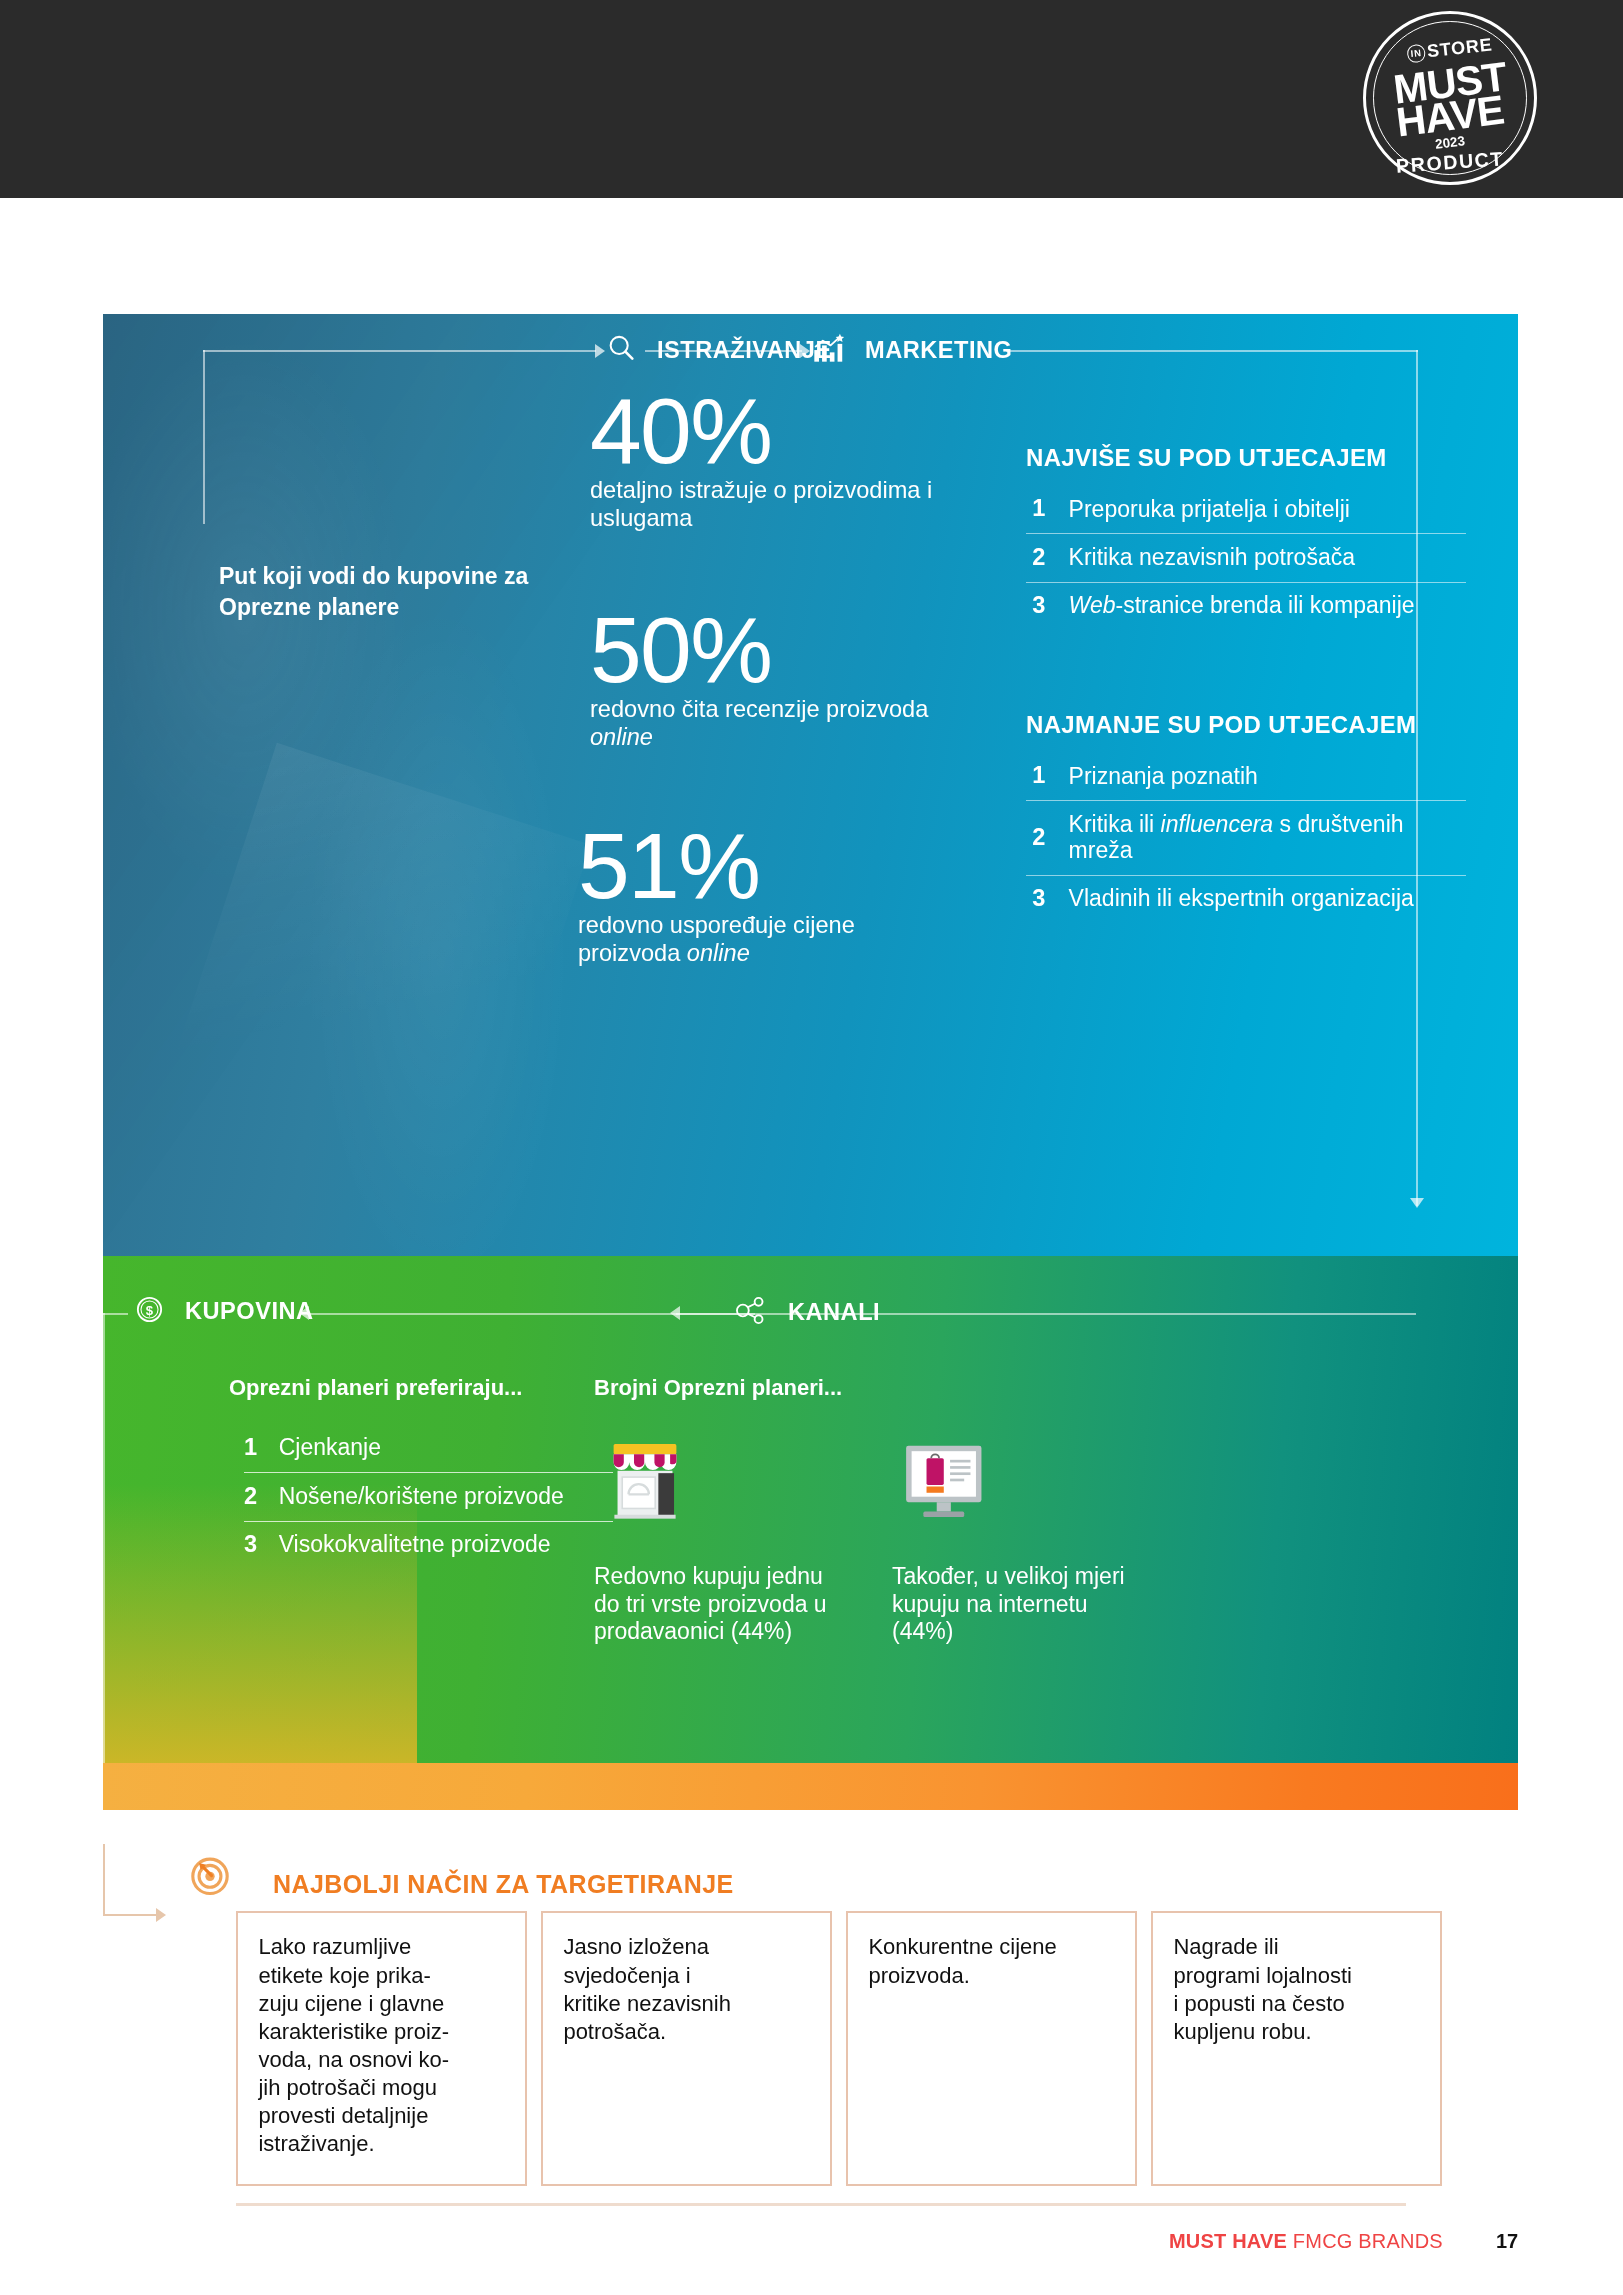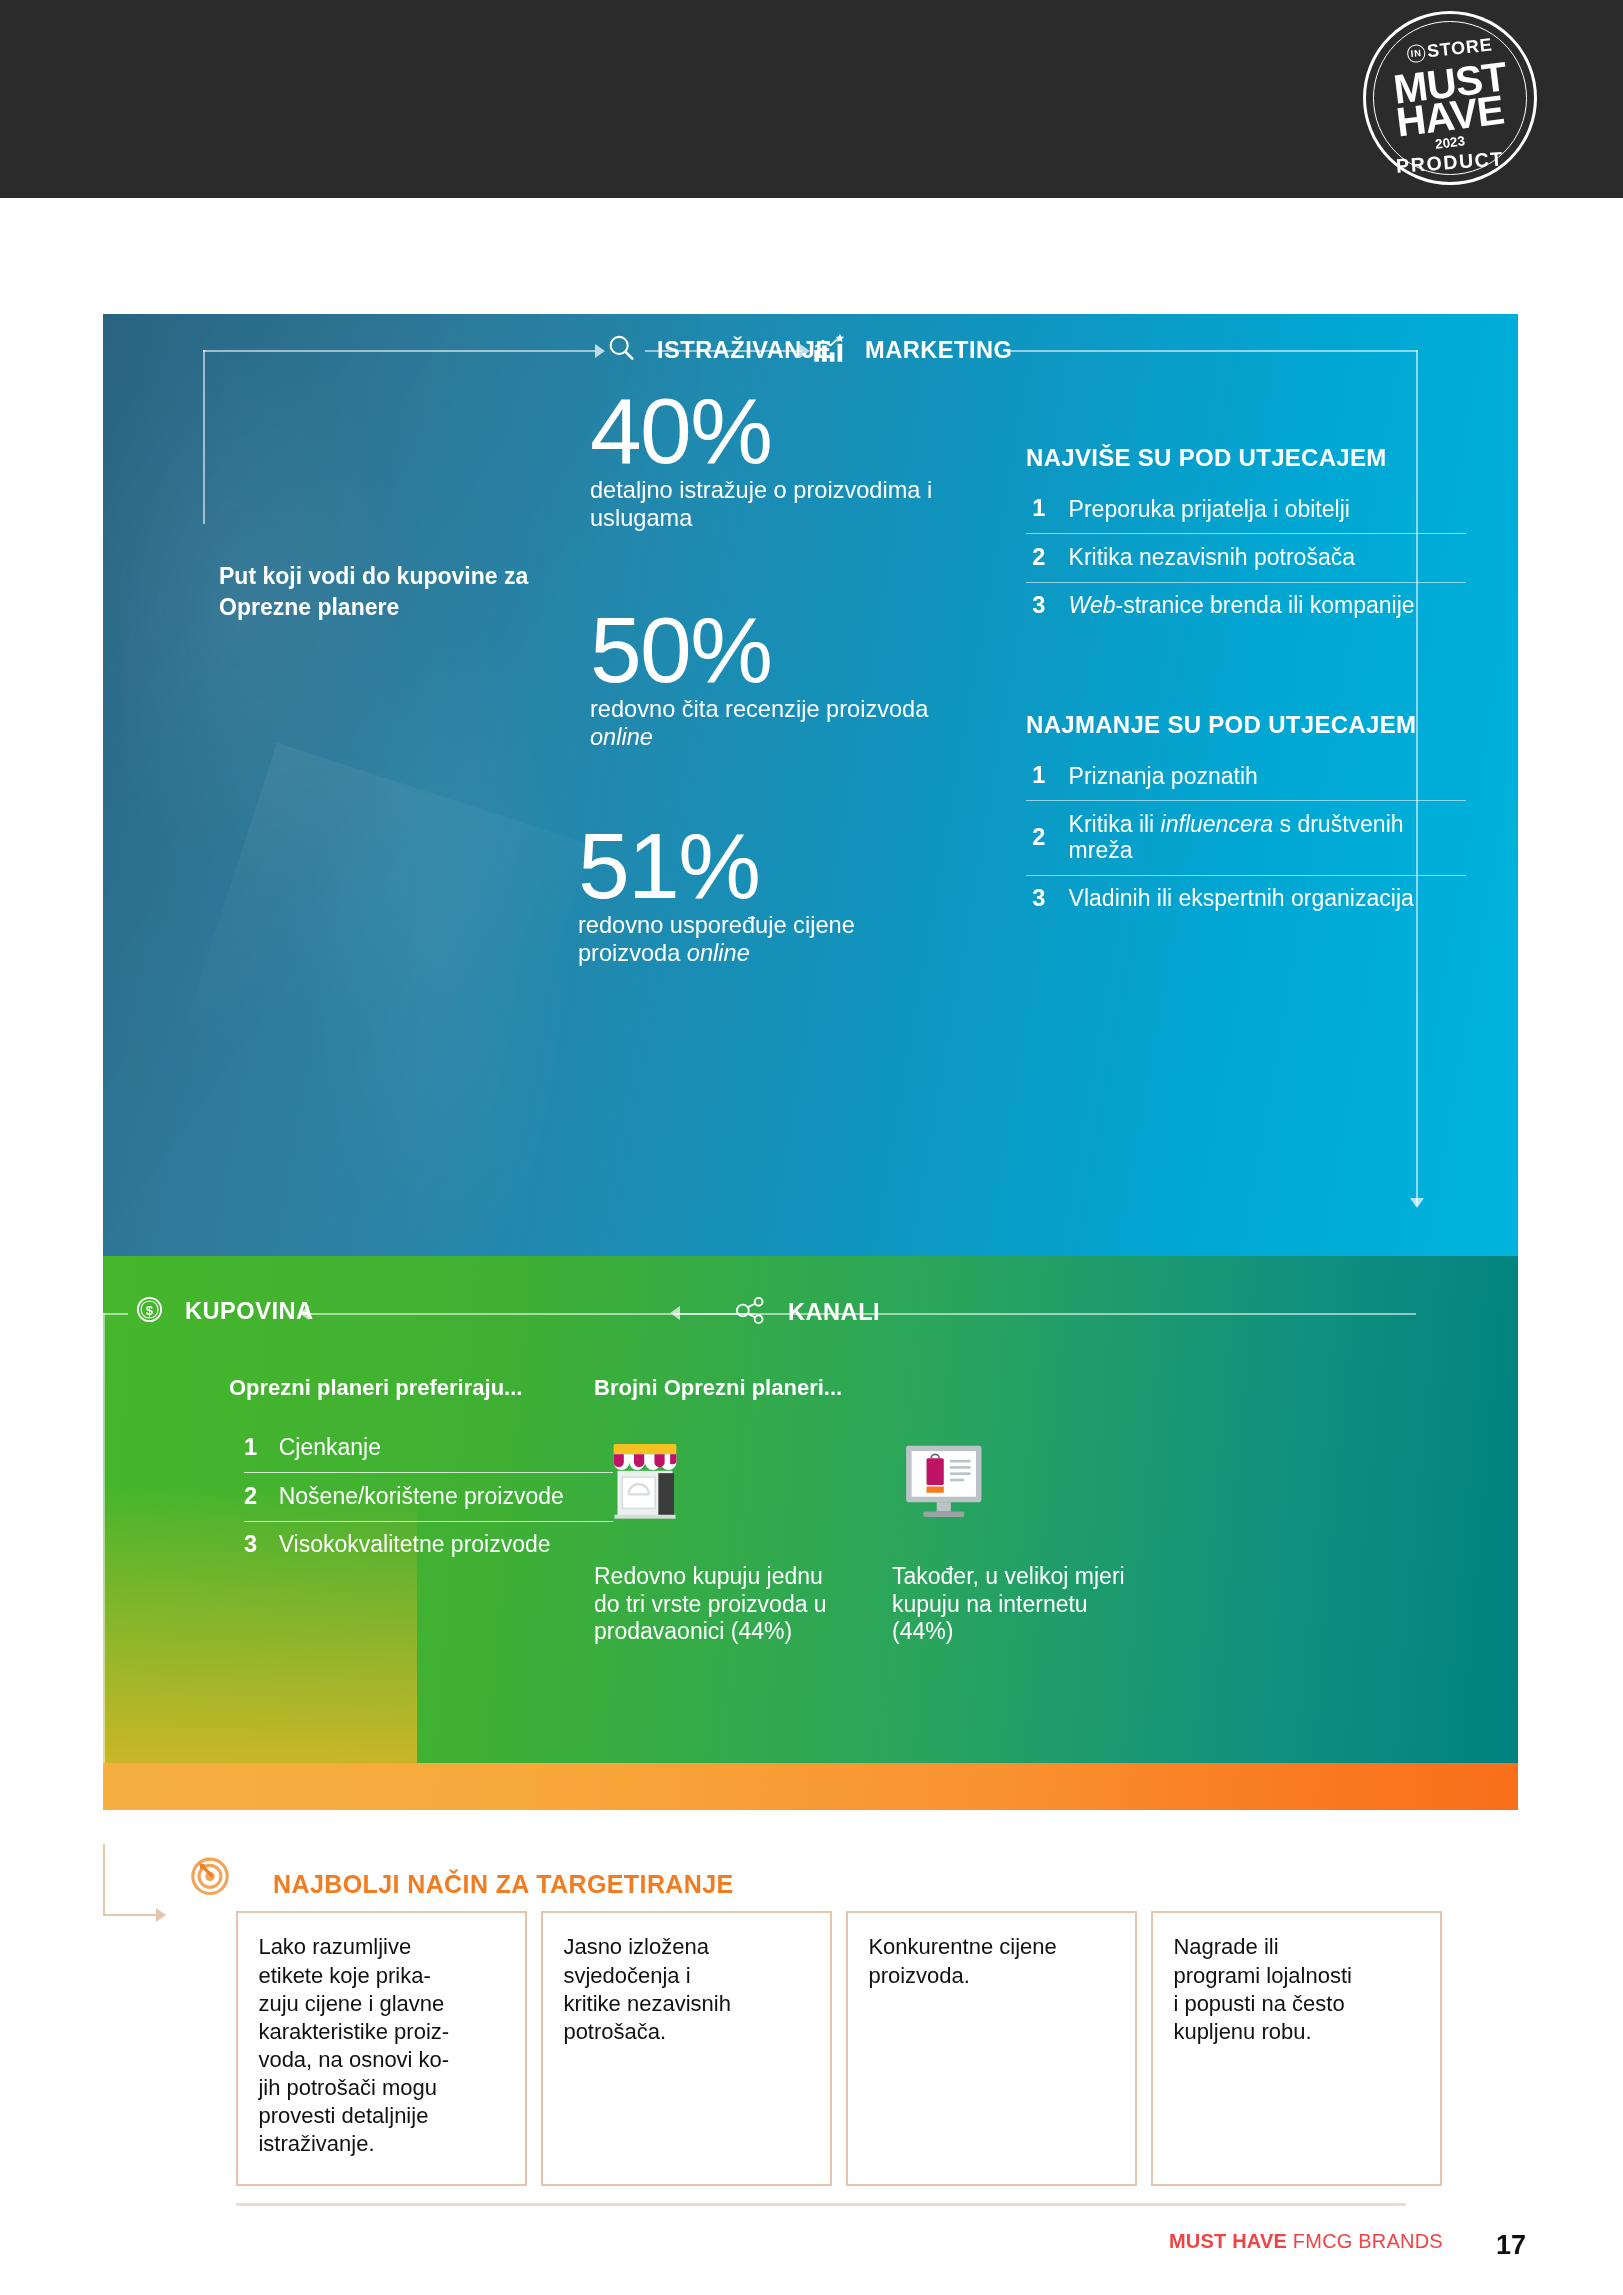--- a/index.html
+++ b/index.html
@@ -185,21 +185,21 @@
   .footer {
     position: absolute; left: 0; top: 2230px; width: 1623px;
     display: flex; align-items: baseline;
   }
   .f-brand {
     position: absolute; left: 1169px; font-size: 20px; color: #ef4444;
     letter-spacing: 0.2px;
   }
   .f-brand b { font-weight: bold; }
   .f-page {
-    position: absolute; left: 1496px; font-size: 27px; font-weight: bold; color: #111; text-align: center;
+    position: absolute; left: 1496px; font-size: 20px; font-weight: bold; color: #111; text-align: center;
   }
   .f-rule {
     position: absolute; left: 236px; top: 2203px; width: 1170px; height: 3.1px;
     background: #efdcce;
   }
 </style>
 </head>
 <body>
 
 <div class="page">

